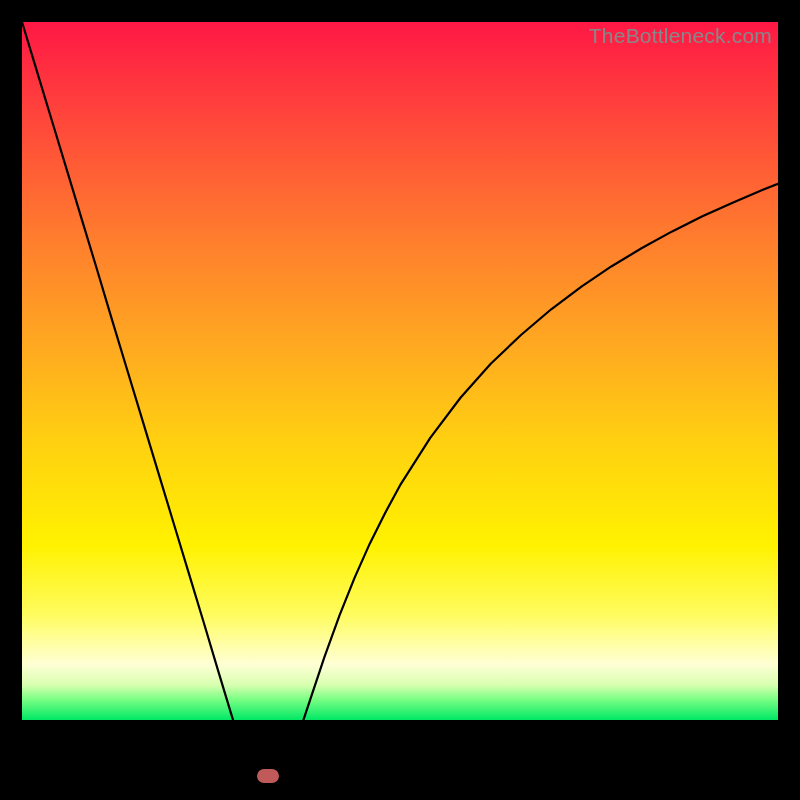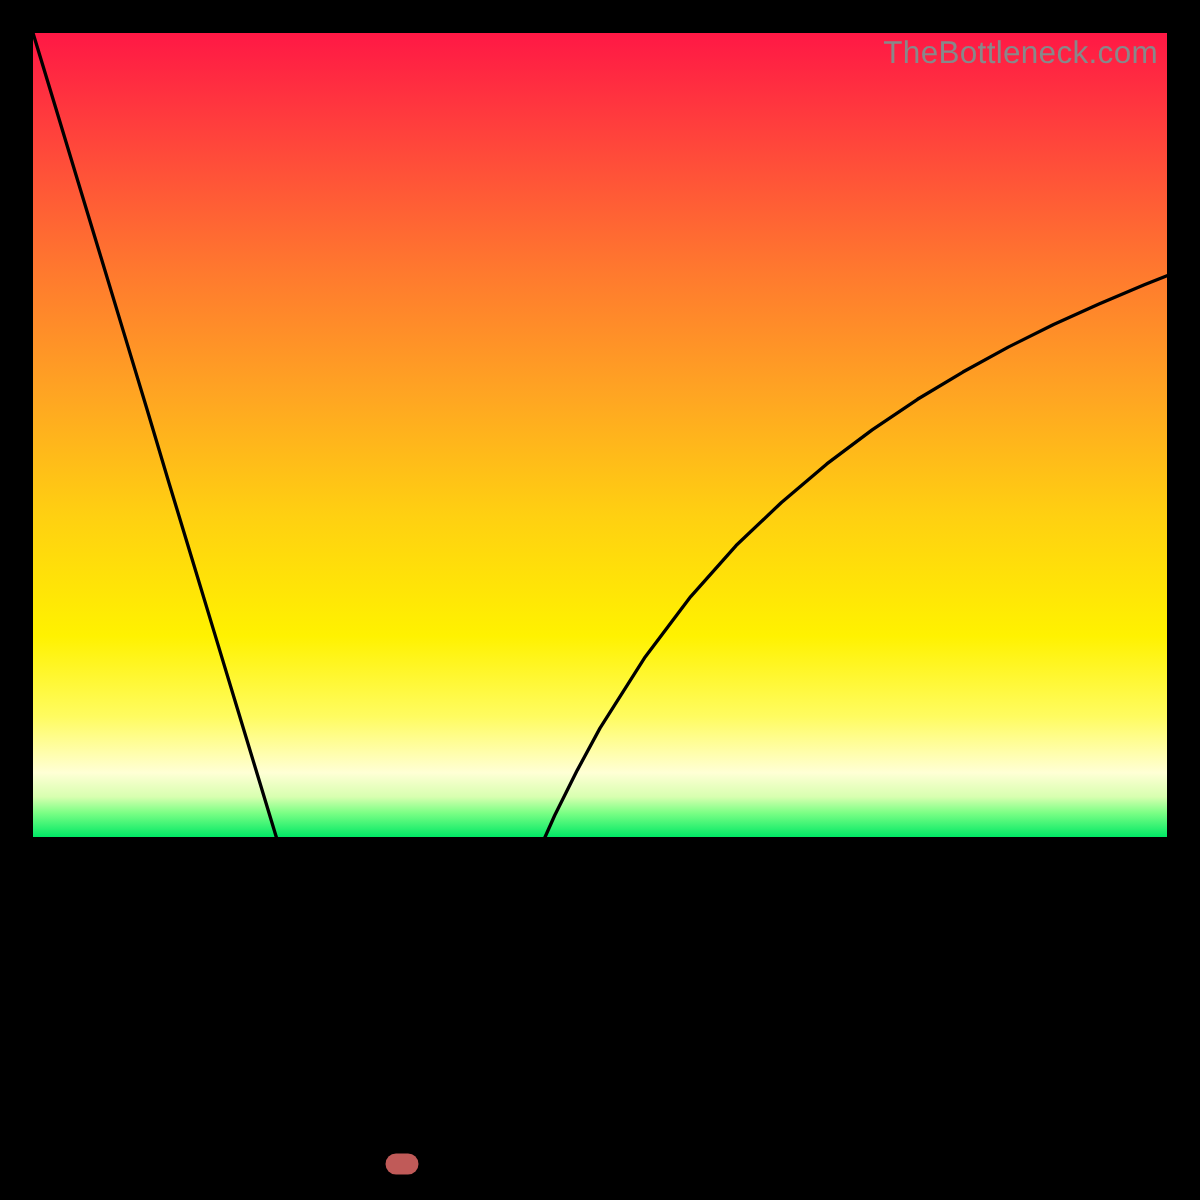--- a/index.html
+++ b/index.html
@@ -8,21 +8,21 @@
     position: relative;
     width: 800px;
     height: 800px;
     background: #000;
   }
   .plot-area {
     position: absolute;
     left: 22px;
     top: 22px;
     width: 756px;
-    height: 536px;
+    height: 698px;
     background: linear-gradient(to bottom,
       #ff1845 0%,
       #ff4a3a 15%,
       #ff7a2e 30%,
       #ffa522 45%,
       #ffd011 60%,
       #fff200 75%,
       #fffc60 85%,
       #ffffd5 92%,
       #d8ffb0 95%,

